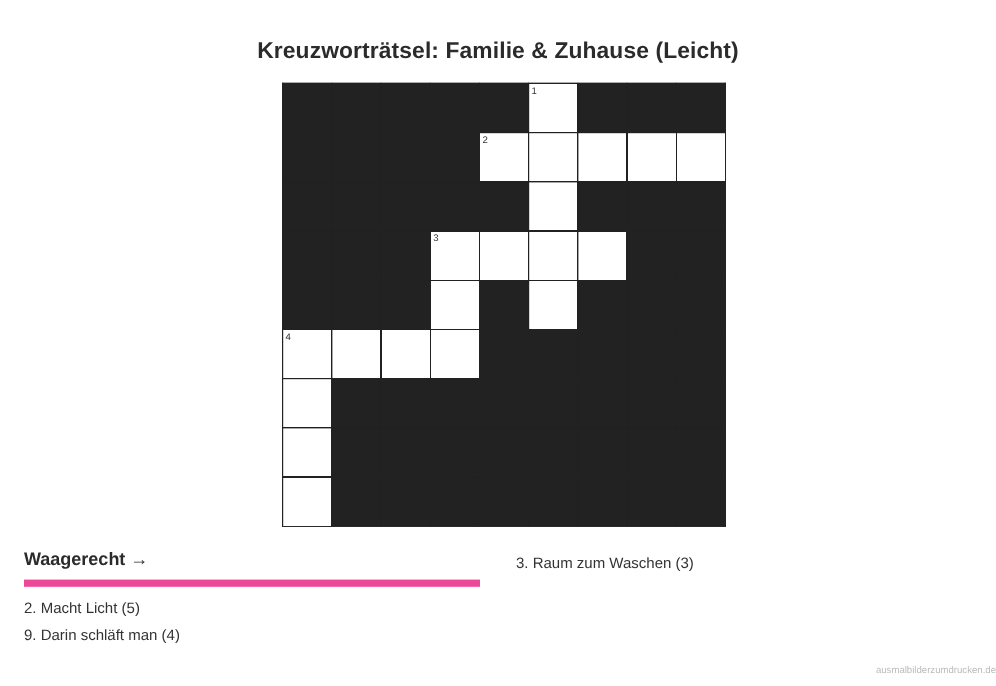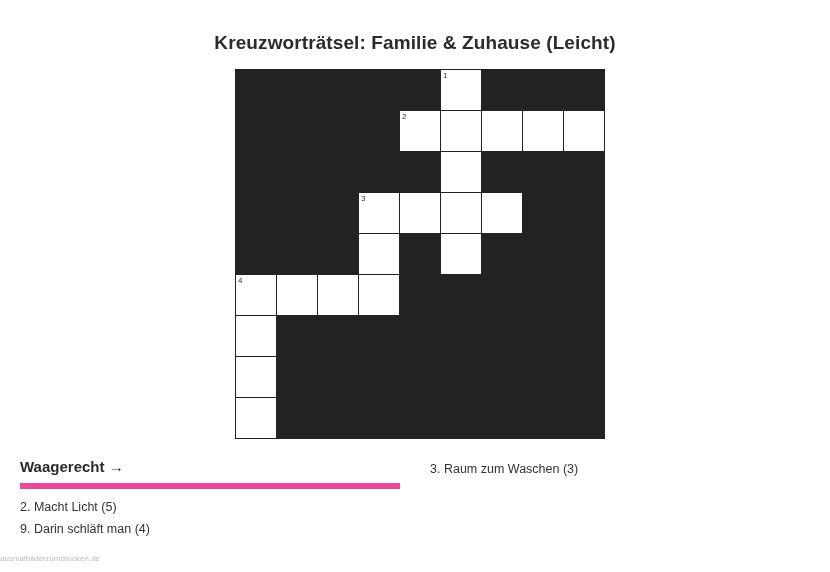--- a/index.html
+++ b/index.html
@@ -80,21 +80,21 @@
   .clues li {
     font-size: 12.5px;
     color: #333333;
     line-height: 22px;
   }
   #footer {
     position: absolute;
     top: 554px;
     left: 0;
     width: 830px;
-    text-align: left;
+    text-align: right;
     font-size: 8px;
     color: #bbbbbb;
   }
 </style>
 </head>
 <body>
 
 <h1 id="page-title">Kreuzworträtsel: Familie &amp; Zuhause (Leicht)</h1>
 
 <div id="grid-wrap">

